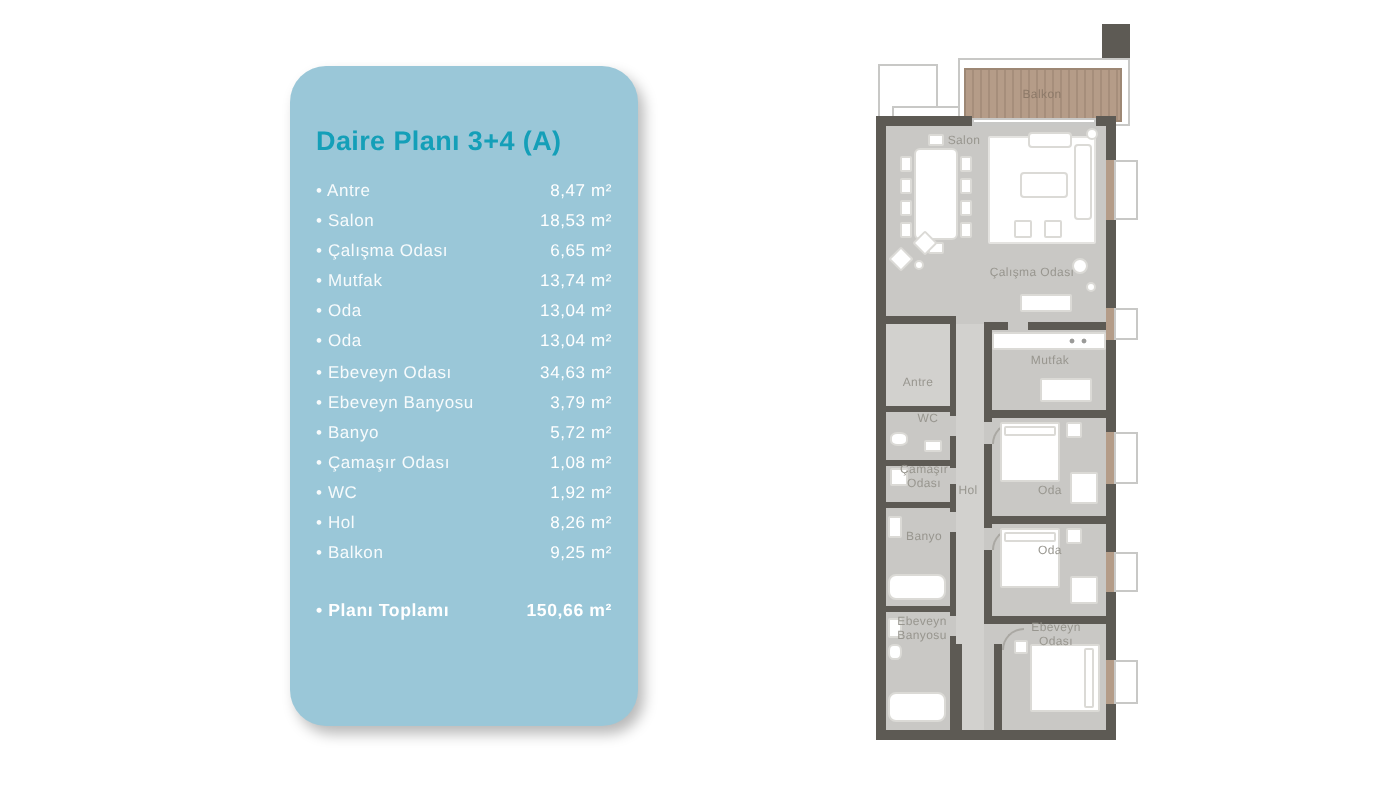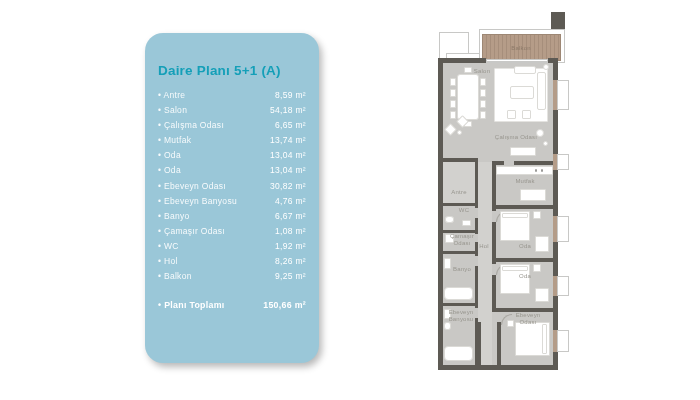--- a/index.html
+++ b/index.html
@@ -57,58 +57,58 @@
   }
   .stove-dots{
     background-image:radial-gradient(circle,#9a9a98 1px,transparent 1.4px);
     background-size:6px 5px;background-position:1px 1px;
   }
 </style>
 </head>
 <body>
 
 <div class="card">
-  <h1 class="card-title">Daire Planı 5+1 (A)</h1>
+  <h1 class="card-title">Daire Planı 3+4 (A)</h1>
 
   <div class="room-list">
     <div class="room-row">
       <span class="room-name">Antre</span>
-      <span class="room-area">8,59 m²</span>
+      <span class="room-area">8,47 m²</span>
     </div>
     <div class="room-row">
       <span class="room-name">Salon</span>
-      <span class="room-area">54,18 m²</span>
+      <span class="room-area">18,53 m²</span>
     </div>
     <div class="room-row">
       <span class="room-name">Çalışma Odası</span>
       <span class="room-area">6,65 m²</span>
     </div>
     <div class="room-row">
       <span class="room-name">Mutfak</span>
       <span class="room-area">13,74 m²</span>
     </div>
     <div class="room-row">
       <span class="room-name">Oda</span>
       <span class="room-area">13,04 m²</span>
     </div>
     <div class="room-row">
       <span class="room-name">Oda</span>
       <span class="room-area">13,04 m²</span>
     </div>
     <div class="room-row">
       <span class="room-name">Ebeveyn Odası</span>
-      <span class="room-area">30,82 m²</span>
+      <span class="room-area">34,63 m²</span>
     </div>
     <div class="room-row">
       <span class="room-name">Ebeveyn Banyosu</span>
-      <span class="room-area">4,76 m²</span>
+      <span class="room-area">3,79 m²</span>
     </div>
     <div class="room-row">
       <span class="room-name">Banyo</span>
-      <span class="room-area">6,67 m²</span>
+      <span class="room-area">5,72 m²</span>
     </div>
     <div class="room-row">
       <span class="room-name">Çamaşır Odası</span>
       <span class="room-area">1,08 m²</span>
     </div>
     <div class="room-row">
       <span class="room-name">WC</span>
       <span class="room-area">1,92 m²</span>
     </div>
     <div class="room-row">

